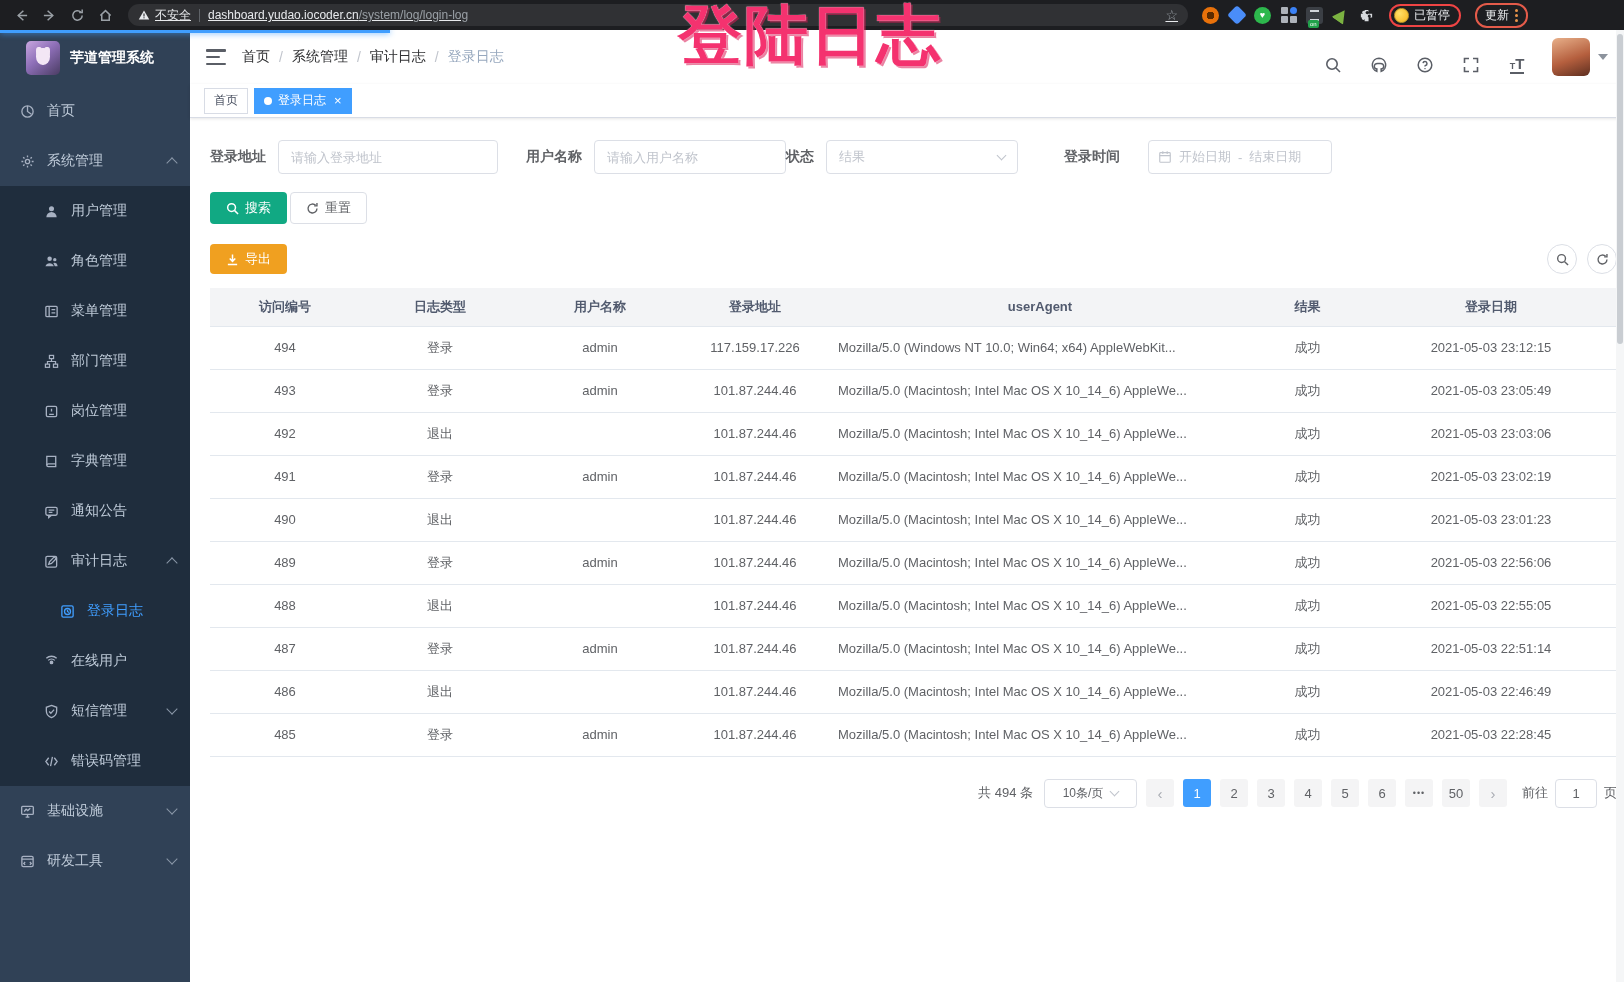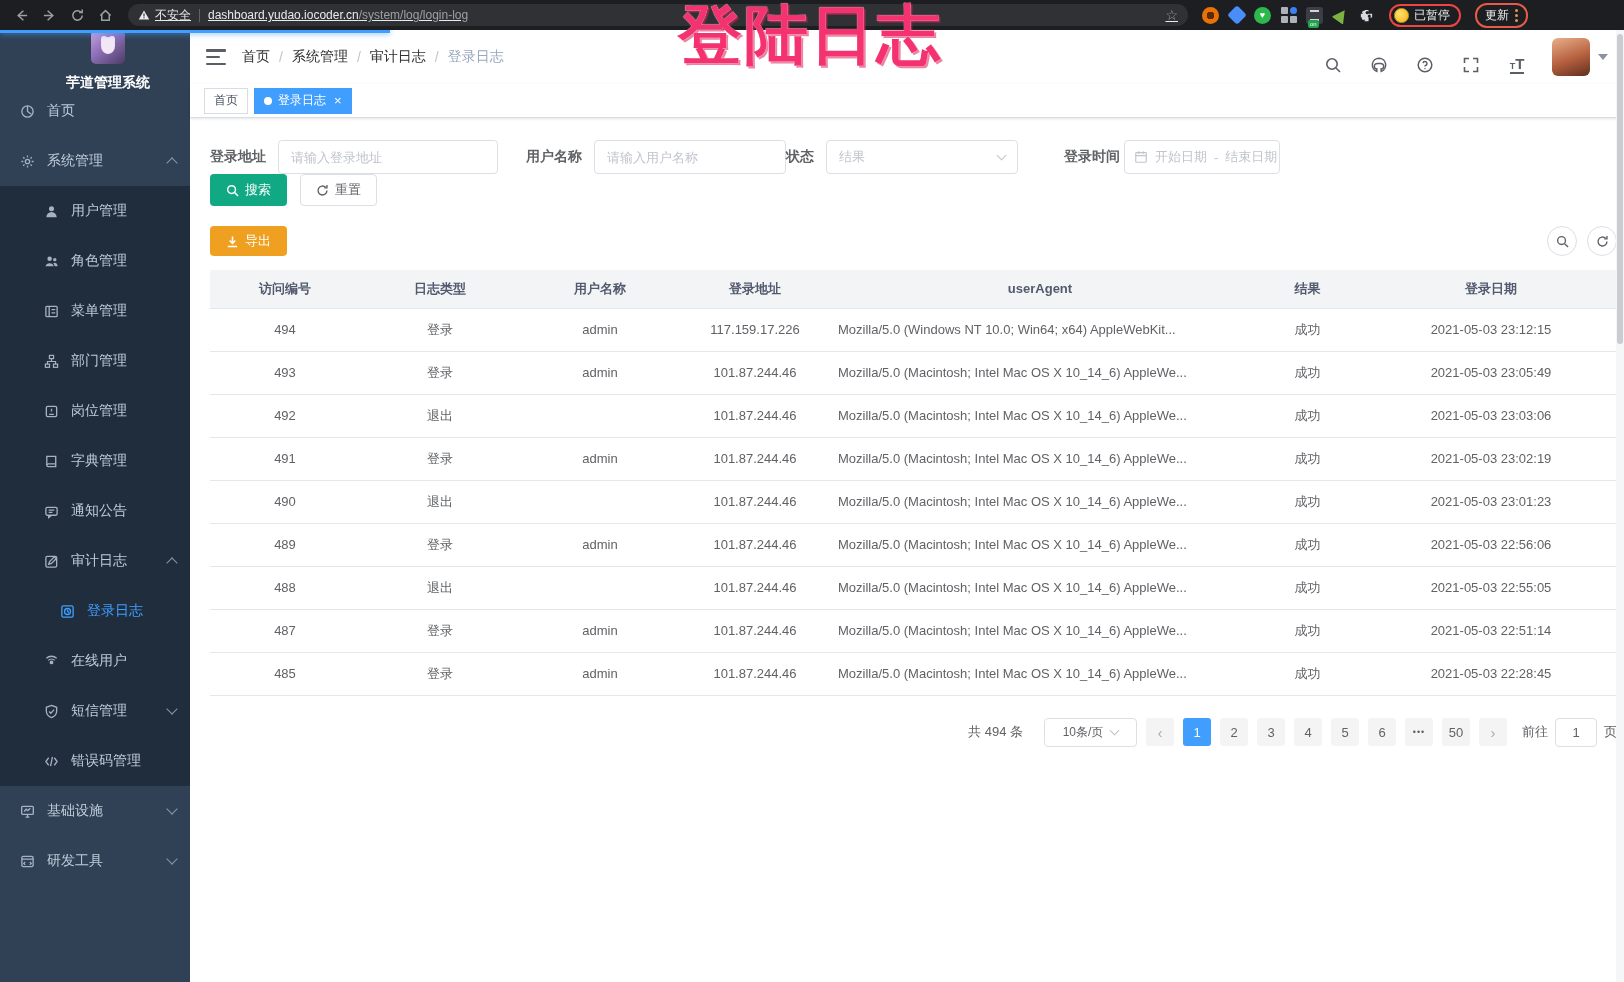--- a/index.html
+++ b/index.html
@@ -38,21 +38,21 @@
   .kebab i { width:3px; height:3px; background:#e8944a; border-radius:50%; }
 
   
   .nprogress { position:absolute; left:0; top:30px; width:390px; height:3px; background:#409EFF; z-index:4; box-shadow:0 0 6px #409EFF; }
 
   
   .app { display:flex; height:952px; }
 
   
   .sidebar { width:190px; flex-shrink:0; background:#304156; color:#bfcbd9; font-size:14px; overflow:hidden; }
-  .logo-row { height:56px; display:flex; align-items:center; gap:10px; padding:0 0 0 26px;flex-direction:column; }
+  .logo-row { height:56px; display:flex; align-items:center; gap:10px; padding:0 0 0 26px; }
   .logo-img { width:34px; height:34px; border-radius:5px; background:linear-gradient(140deg,#c9a7e0 0%,#8e6fb8 45%,#4a3c63 100%); position:relative; flex-shrink:0; }
   .logo-img::after { content:""; position:absolute; left:10px; top:7px; width:14px; height:17px; background:#f3e6f5; border-radius:45% 45% 48% 48%; box-shadow:-4px -5px 0 -4px #f3e6f5, 4px -5px 0 -4px #f3e6f5; }
   .logo-title { color:#fff; font-weight:bold; font-size:14px; white-space:nowrap; }
   .menu { list-style:none; }
   .menu-item { height:50px; display:flex; align-items:center; gap:12px; padding-left:20px; padding-right:14px; cursor:pointer; position:relative; }
   .menu-item.lvl2 { padding-left:44px; background:#1f2d3d; }
   .menu-item.lvl3 { padding-left:60px; background:#1f2d3d; }
   .menu-item .mi { width:15px; height:15px; flex-shrink:0; color:#a7b1c2; display:flex; align-items:center; justify-content:center; }
   .menu-item .mi svg { width:15px; height:15px; }
   .menu-item.active { color:#409EFF; }
@@ -94,42 +94,42 @@
   .el-input { height:34px; border:1px solid #dcdfe6; border-radius:4px; background:#fff; display:flex; align-items:center; padding:0 12px; color:#c0c4cc; font-size:13px; }
   .el-input input { border:none; outline:none; width:100%; font-size:13px; color:#606266; font-family:inherit; }
   .el-input input::placeholder { color:#c0c4cc; }
   .el-select { justify-content:space-between; cursor:pointer; }
   .sel-caret { width:7px; height:7px; border-right:1.4px solid #c0c4cc; border-bottom:1.4px solid #c0c4cc; transform:rotate(45deg); margin-top:-3px; }
   .daterange { gap:7px; padding:0 9px; }
   .daterange .cal { color:#c0c4cc; display:flex; }
   .daterange .cal svg { width:14px; height:14px; }
   .daterange span { white-space:nowrap; }
 
-  .btn-row { display:flex; align-items:flex-end; gap:13px; }
+  .btn-row { display:flex; align-items:flex-end; gap:3px; margin-top:18px; }
   .btn { height:32px; border-radius:4px; display:inline-flex; align-items:center; gap:6px; padding:0 15px; font-size:13px; cursor:pointer; border:1px solid transparent; }
   .btn svg { width:13px; height:13px; }
   .btn-search { background:#11A983; color:#fff; }
   .btn-reset { background:#fff; border-color:#dcdfe6; color:#606266; }
   .btn-export { background:#F0A020; color:#fff; height:30px; }
 
   .toolbar-row { display:flex; align-items:center; margin-top:20px; }
   .circle-btns { margin-left:auto; display:flex; gap:10px; }
   .circle-btn { width:30px; height:30px; border-radius:50%; border:1px solid #dcdfe6; background:#fff; color:#606266; display:flex; align-items:center; justify-content:center; cursor:pointer; }
   .circle-btn svg { width:13px; height:13px; }
 
   
   table.log-table { width:100%; border-collapse:collapse; margin-top:14px; table-layout:fixed; font-size:13px; color:#606266; }
   .log-table thead th { background:#f3f4f6; color:#515a6e; font-weight:bold; height:38px; text-align:center; border-bottom:1px solid #e3e8ee; }
   .log-table thead th.col-agent { text-align:center; }
   .log-table tbody td { height:43px; text-align:center; border-bottom:1px solid #e3e8ee; white-space:nowrap; overflow:hidden; text-overflow:ellipsis; }
   .log-table tbody td.cell-agent { text-align:left; padding-left:8px; }
 
   
   .pagination { display:flex; align-items:center; justify-content:flex-end; gap:9px; margin-top:22px; font-size:13px; color:#606266; padding-bottom:24px; }
-  .pg-total { margin-right:12px; }
+  .pg-total { margin-right:2px; }
   .pg-size { width:93px; height:29px; border:1px solid #dcdfe6; border-radius:4px; display:flex; align-items:center; justify-content:center; gap:8px; color:#606266; font-size:12px; cursor:pointer; }
   .pg-btn { min-width:28px; height:28px; background:#f4f4f5; border-radius:3px; display:flex; align-items:center; justify-content:center; color:#606266; font-size:13px; cursor:pointer; padding:0 4px; }
   .pg-btn.arrow { color:#a8abb2; font-size:15px; }
   .pg-btn.current { background:#409EFF; color:#fff; }
   .pg-goto { display:flex; align-items:center; gap:7px; margin-left:6px; }
   .pg-goto input { width:42px; height:29px; border:1px solid #dcdfe6; border-radius:4px; text-align:center; font-size:13px; color:#606266; outline:none; font-family:inherit; }
 
   
   .annotation { position:absolute; left:678px; top:2px; font-size:64px; font-weight:bold; color:#f4326f; z-index:10; letter-spacing:2px; line-height:1.05; text-shadow:0 0 1px #fff, 2px 2px 0 rgba(216,27,86,.55); }
 
@@ -459,21 +459,21 @@
         <span class="f-label" style="margin-left:28px;">用户名称</span>
         <div class="el-input" style="width:192px; margin-left:12px;justify-content:center;">
           <input placeholder="请输入用户名称" style="">
         </div>
         <span class="f-label" style="">状态</span>
         <div class="el-input el-select" style="width:192px; margin-left:12px;">
           <span>结果</span>
           <span class="sel-caret"></span>
         </div>
         <span class="f-label" style="margin-left:46px;">登录时间</span>
-        <div class="el-input daterange" style="width:156px; margin-left:4px;">
+        <div class="el-input daterange" style="width:184px; margin-left:28px;">
           <span class="cal">
               <svg viewBox="0 0 16 16" fill="none" stroke="currentColor" stroke-width="1.3">
                 <rect x="2" y="3" width="12" height="11" rx="1"></rect>
                 <path d="M2 6.5h12M5.5 1.5v3M10.5 1.5v3"></path>
               </svg>
             </span>
           <span>开始日期</span>
           <span>-</span>
           <span>结束日期</span>
         </div>
@@ -605,20 +605,29 @@
               <td>2021-05-03 22:55:05</td>
           </tr>
           <tr>
             <td>487</td>
               <td>登录</td>
               <td>admin</td>
               <td>101.87.244.46</td>
               <td class="cell-agent">Mozilla/5.0 (Macintosh; Intel Mac OS X 10_14_6) AppleWe...</td>
               <td>成功</td>
               <td>2021-05-03 22:51:14</td>
+          </tr>
+          <tr>
+            <td>486</td>
+              <td>退出</td>
+              <td></td>
+              <td>101.87.244.46</td>
+              <td class="cell-agent">Mozilla/5.0 (Macintosh; Intel Mac OS X 10_14_6) AppleWe...</td>
+              <td>成功</td>
+              <td>2021-05-03 22:46:49</td>
           </tr>
           <tr>
             <td>485</td>
               <td>登录</td>
               <td>admin</td>
               <td>101.87.244.46</td>
               <td class="cell-agent">Mozilla/5.0 (Macintosh; Intel Mac OS X 10_14_6) AppleWe...</td>
               <td>成功</td>
               <td>2021-05-03 22:28:45</td>
           </tr>

